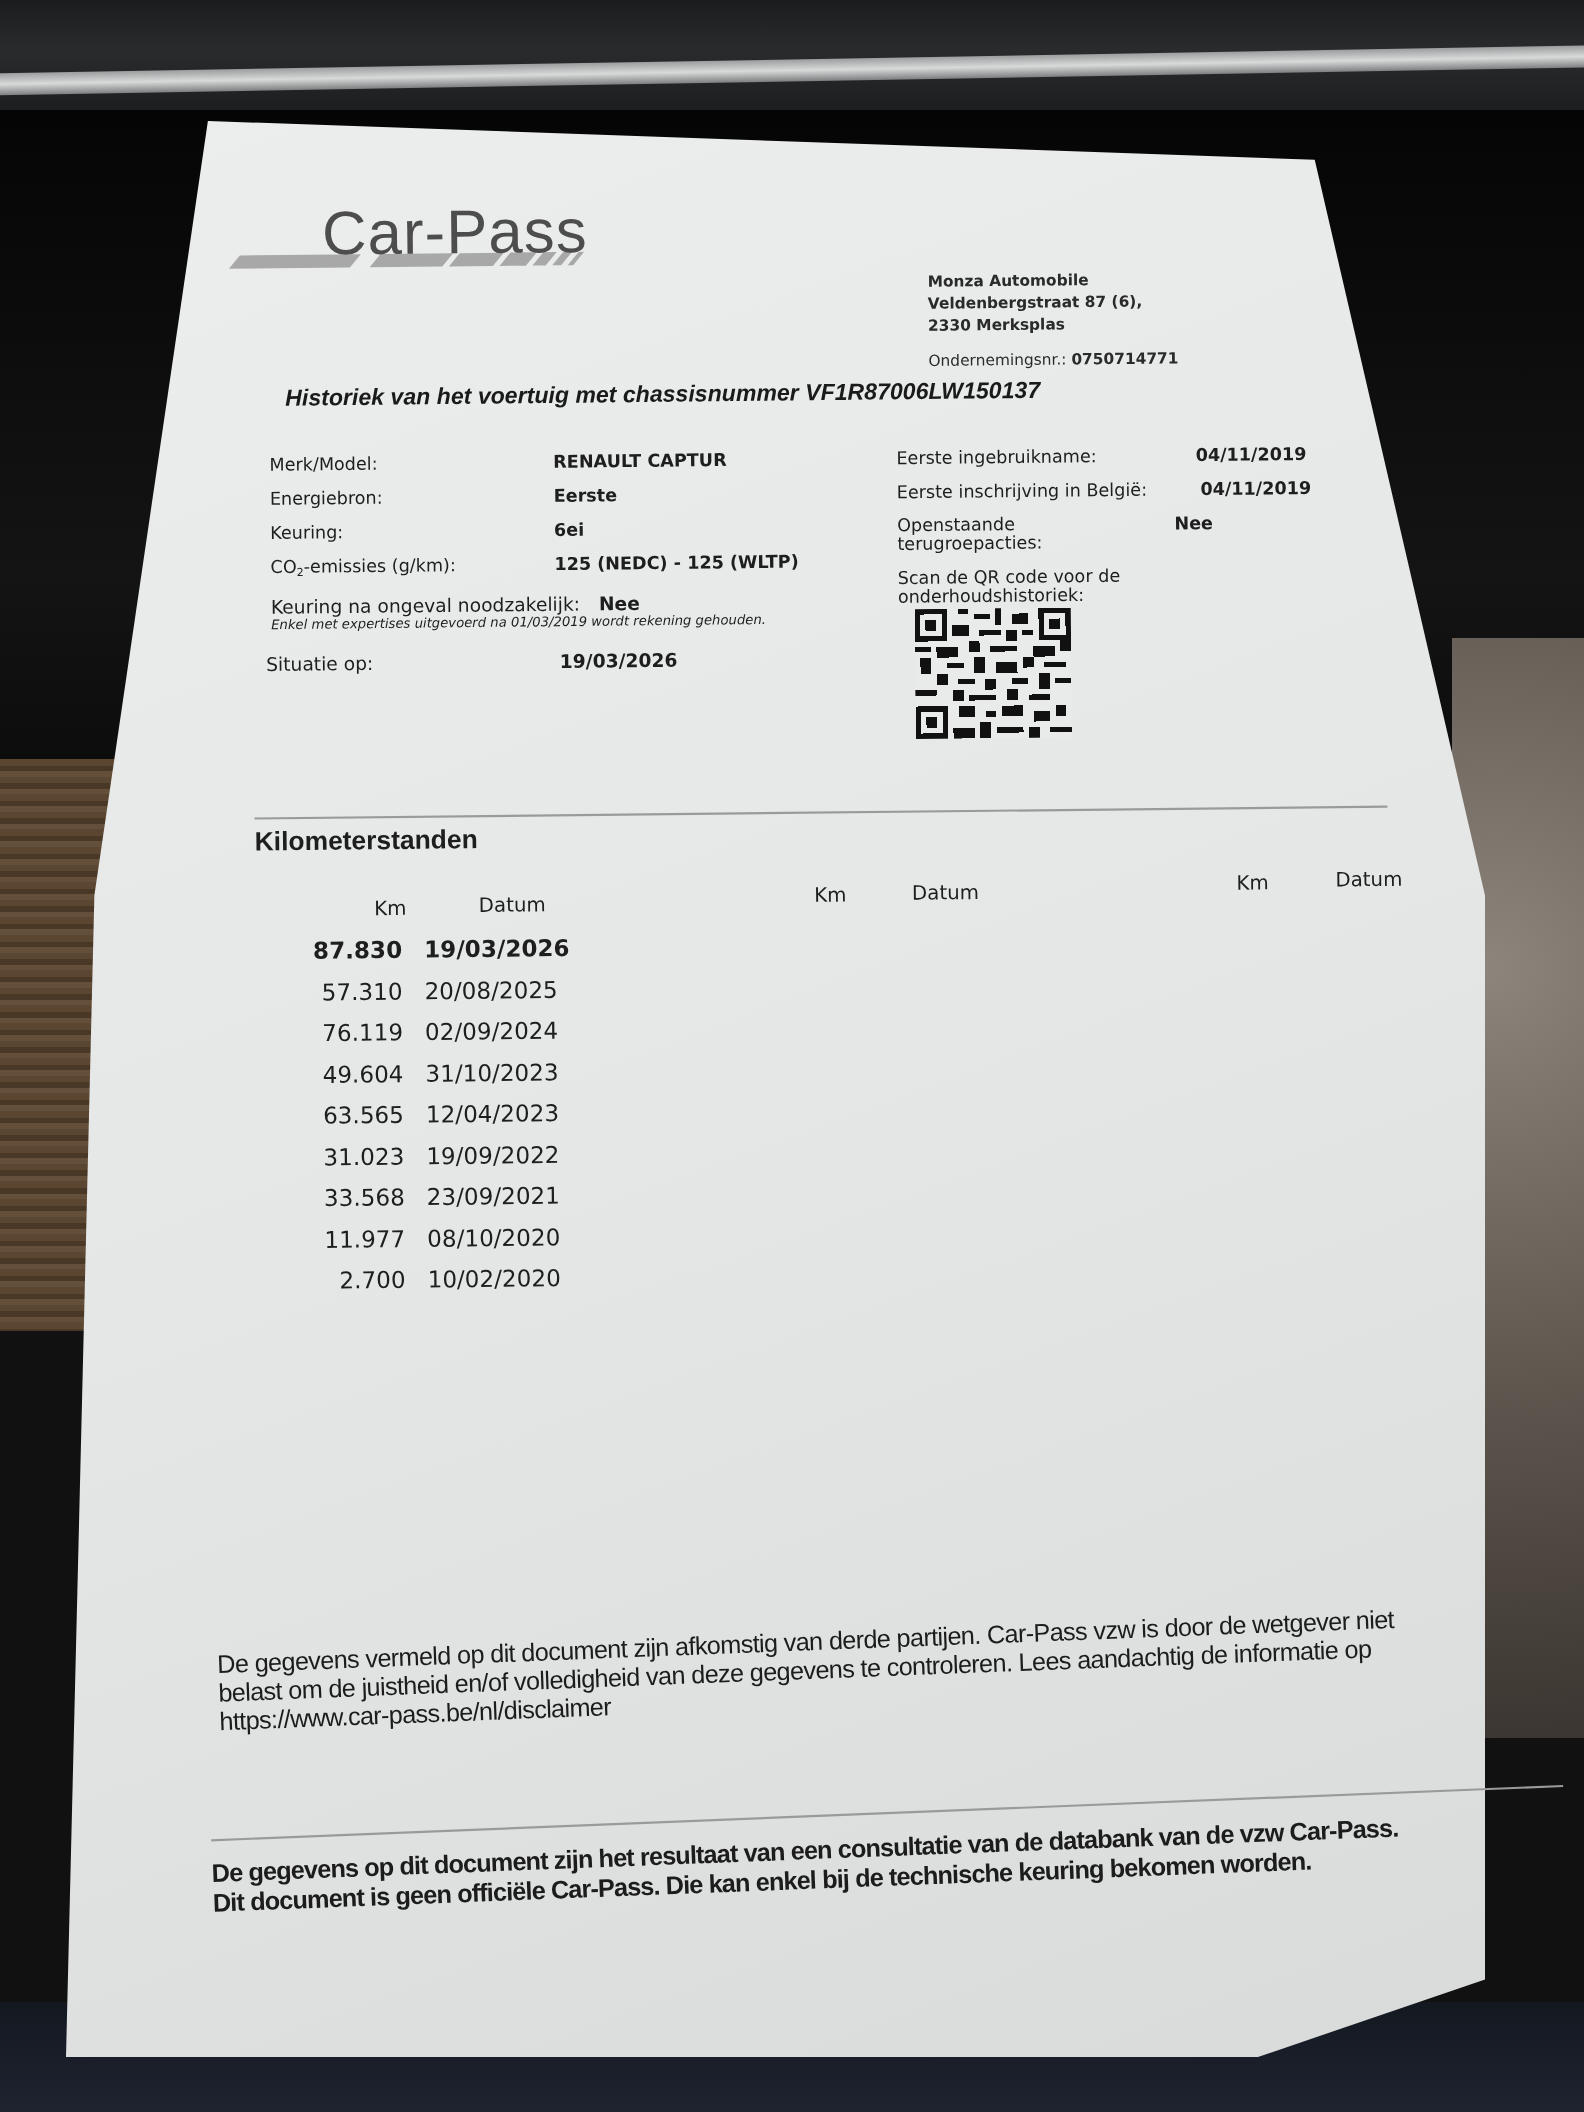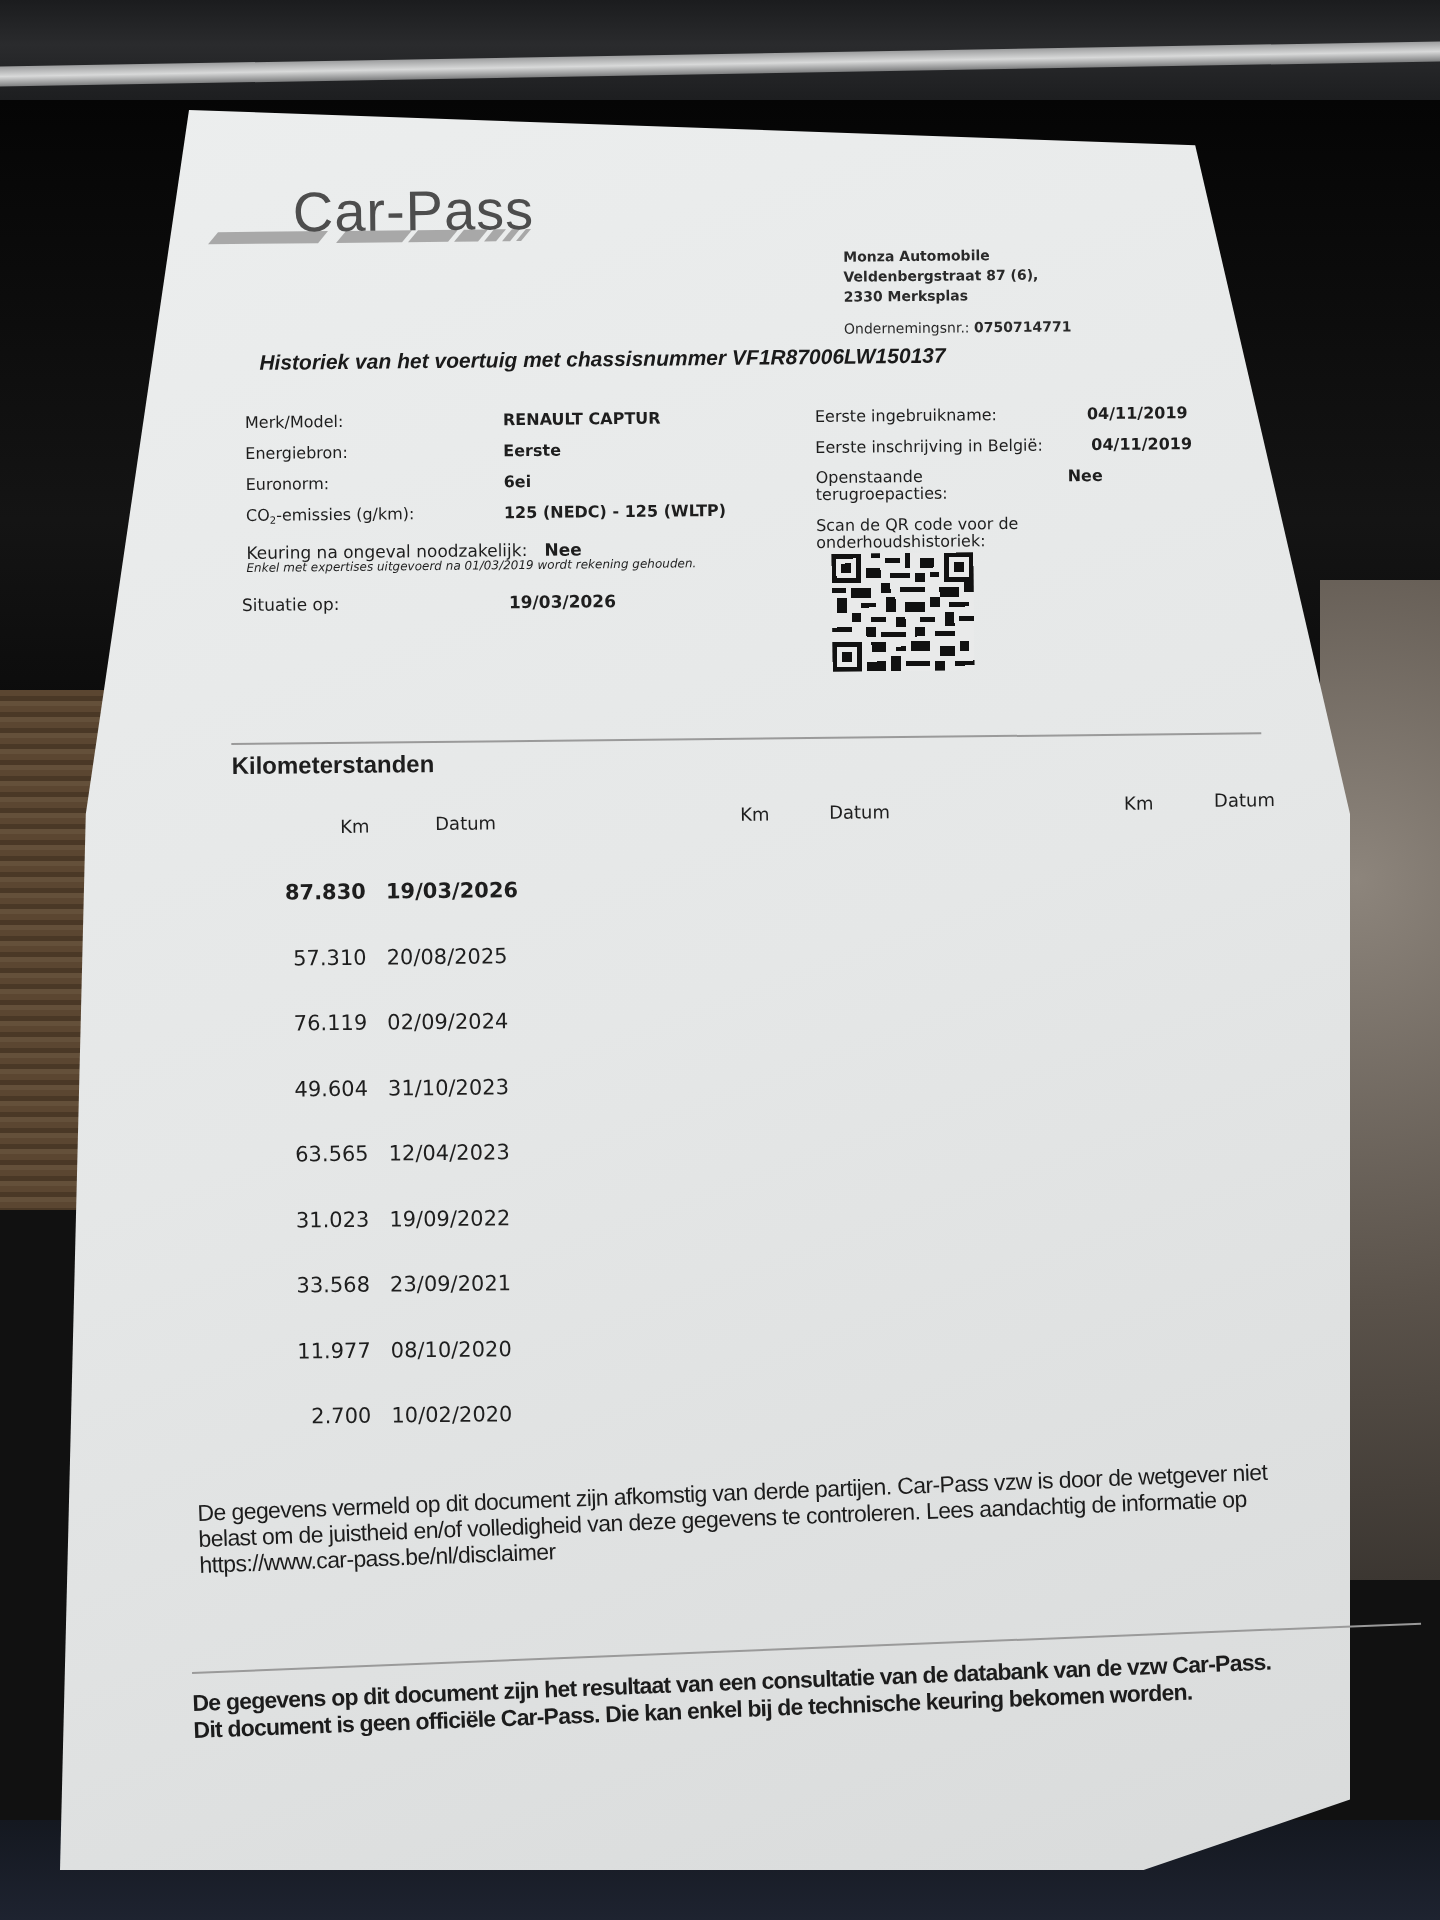--- a/index.html
+++ b/index.html
@@ -91,21 +91,21 @@
   .info-right .row3 .lbl { line-height:17px; }
   .info-right .row3 .val { left:252px; }
   .qr-label { line-height:17px; white-space:nowrap; }
   .qr { position:absolute; left:835px; top:555px; width:142px; height:118px; }
 
   .hr { position:absolute; height:2px; background:#9a9a9a; }
 
   .km-title { position:absolute; left:233px; top:747px; font-size:24px; font-weight:bold; font-family:"Liberation Sans", sans-serif; }
   .col-head { position:absolute; font-size:18px; white-space:nowrap; }
   .km-list { position:absolute; left:290px; top:848px; }
-  .km-row { position:relative; height:37.5px; font-size:21px; white-space:nowrap;margin-top:28px; }
+  .km-row { position:relative; height:37.5px; font-size:21px; white-space:nowrap; }
   .km-row .km { position:absolute; right:-82px; width:82px; text-align:right; }
   .km-row .km { left:-10px; right:auto; width:86px; }
   .km-row .dt { position:absolute; left:96px; }
   .km-row.bold { font-weight:bold; }
 
   .disclaimer {
     position:absolute; left:197px; top:1500px; width:1200px; font-size:23px; line-height:26px;
     transform:rotate(-2.2deg); transform-origin:0 0; color:#1c1c1c;
     font-family:"Liberation Sans", sans-serif; letter-spacing:-0.6px;
   }
@@ -158,21 +158,21 @@
   <div class="info-left">
     <div class="row">
       <span class="lbl">Merk/Model:</span>
       <span class="val">RENAULT CAPTUR</span>
     </div>
     <div class="row">
       <span class="lbl">Energiebron:</span>
       <span class="val">Eerste</span>
     </div>
     <div class="row">
-      <span class="lbl">Euronorm:</span>
+      <span class="lbl">Keuring:</span>
       <span class="val">6ei</span>
     </div>
     <div class="row">
       <span class="lbl"><span>CO</span><span class="sub">2</span><span>-emissies (g/km):</span></span>
       <span class="val">125 (NEDC) - 125 (WLTP)</span>
     </div>
     <div class="keuring">
       <span class="lbl">Keuring na ongeval noodzakelijk:</span>
       <span class="val">Nee</span>
     </div>

